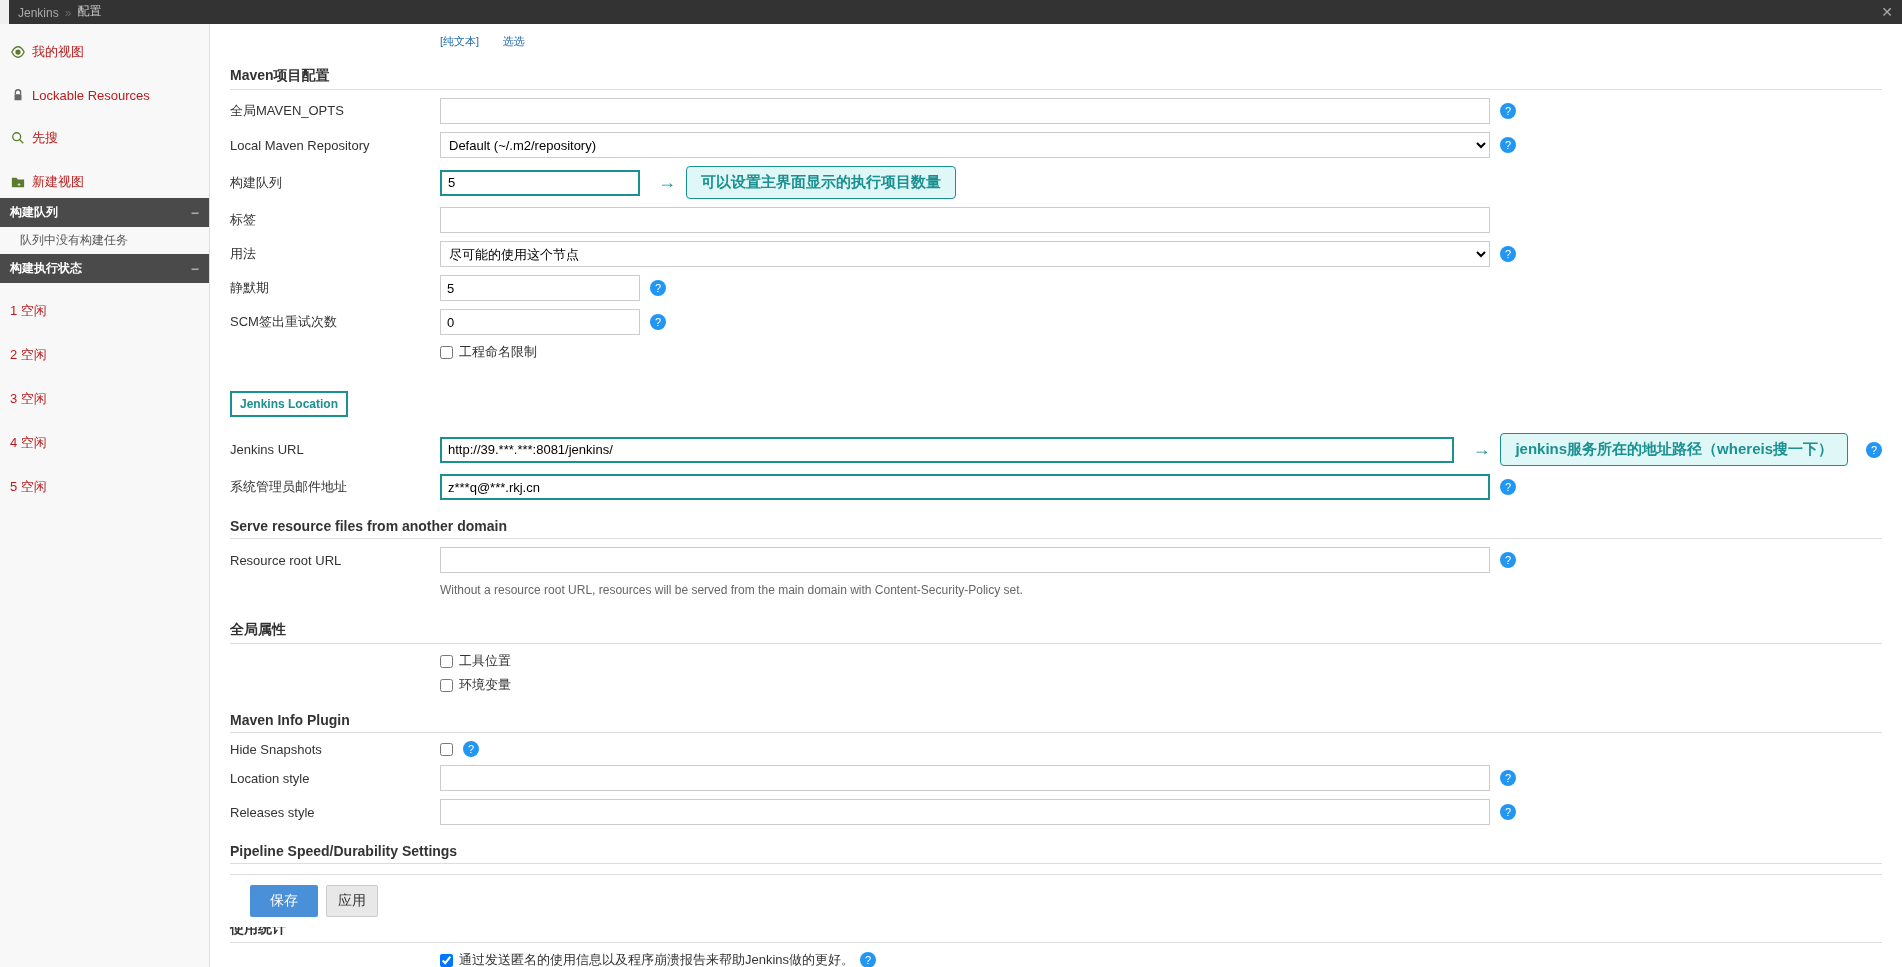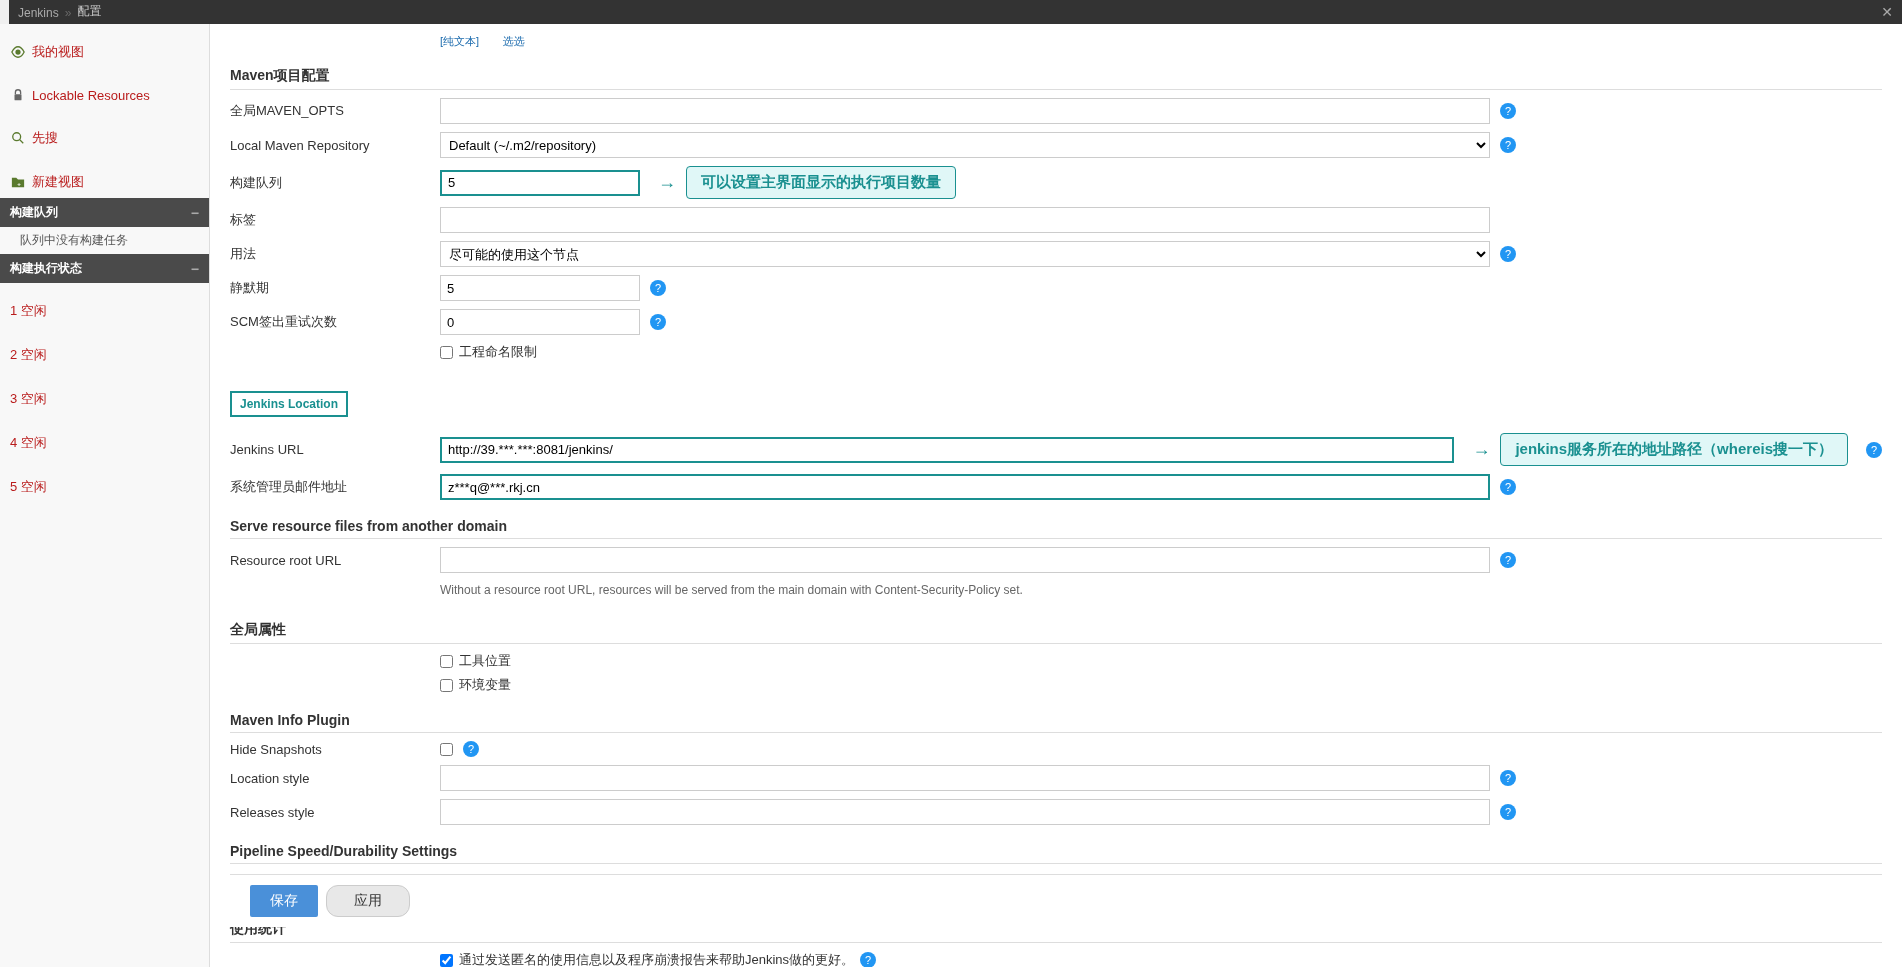--- a/index.html
+++ b/index.html
@@ -163,24 +163,24 @@
       padding: 6px 20px;
       font-size: 14px;
       cursor: pointer;
       border-radius: 2px;
       font-family: inherit;
     }
     .btn-apply {
       background: #e8e8e8;
       color: #333;
       border: 1px solid #ccc;
-      padding: 6px 27px;
+      padding: 6px 11px;
       font-size: 14px;
       cursor: pointer;
-      border-radius: 12px;
+      border-radius: 2px;
       font-family: inherit;
       margin-left: 8px;
     }
     
     .plain-text-link { font-size: 11px; color: #1a6aad; cursor: pointer; }
     
     .bottom-bar {
       background: #fff;
       border-top: 1px solid #ddd;
       padding: 10px 20px;

